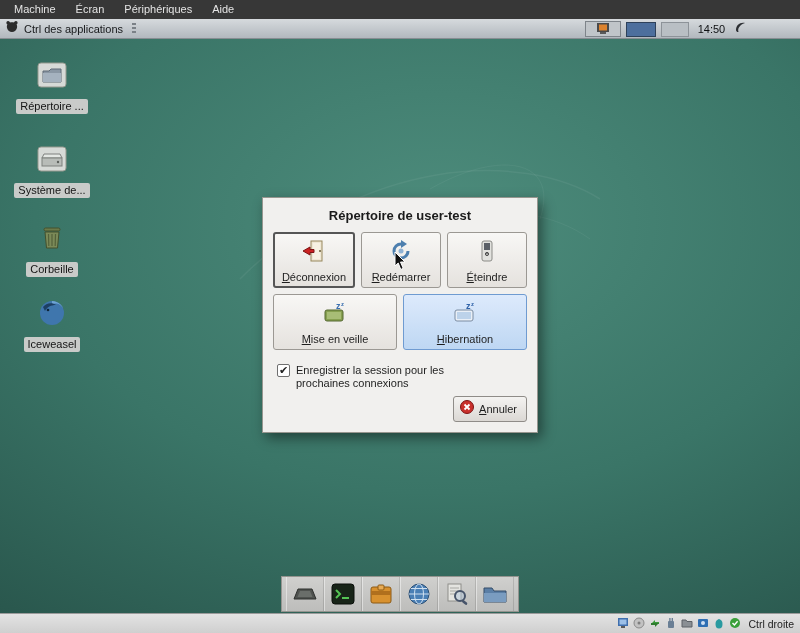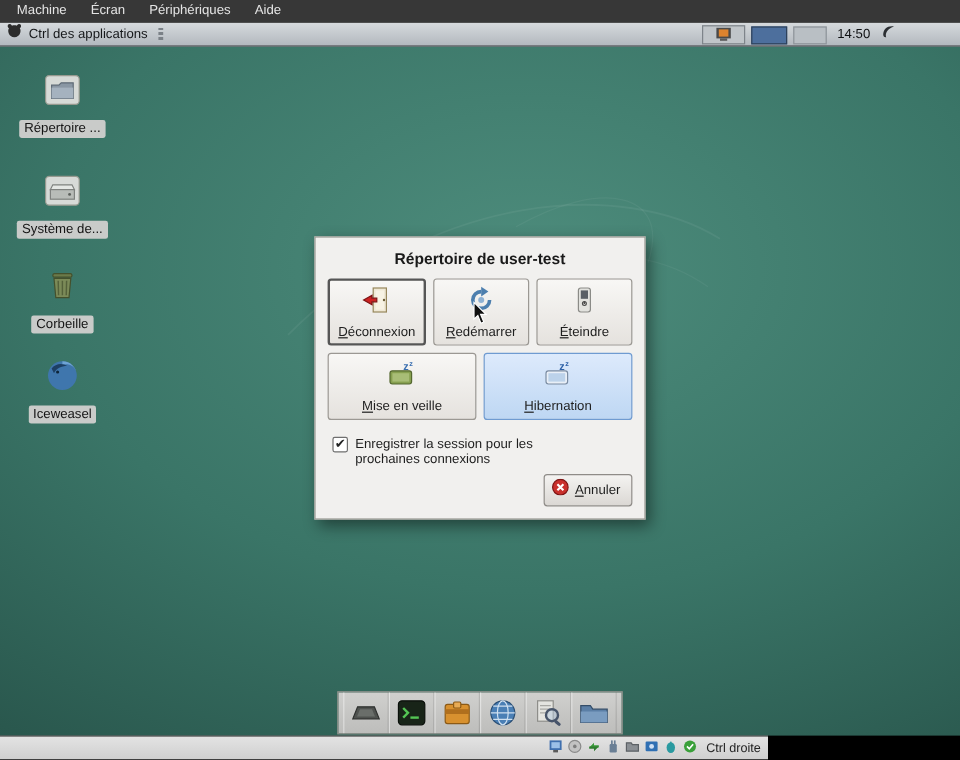--- a/index.html
+++ b/index.html
@@ -43,21 +43,21 @@
   .chk-box { width:13px; height:13px; background:#fff; border:1px solid #6f6f6f; border-radius:2px; font-size:11px; line-height:11px; text-align:center; color:#222; flex:0 0 auto; }
   .chk-box.checked::after { content:"✔"; }
   .chk-label { font-size:11px; color:#1e1e1e; line-height:13px; width:185px; }
   .cancel-btn { position:absolute; right:10px; bottom:10px; display:inline-flex; align-items:center; gap:5px; padding:3px 9px 3px 6px; background:linear-gradient(#f4f3f1,#dbd8d4); border:1px solid #8f8c88; border-radius:3px; cursor:default; }
 
   
   .dock { position:absolute; left:50%; transform:translateX(-50%); bottom:1px; height:36px; background:linear-gradient(#d0d0ce,#bdbdbb); border:1px solid #94948f; display:flex; align-items:center; padding:0 4px; }
   .dock-item { width:38px; height:34px; display:flex; align-items:center; justify-content:center; border-left:1px solid rgba(255,255,255,.45); border-right:1px solid rgba(0,0,0,.12); cursor:default; }
 
   
-  .statusbar { left:0; top:613px; width:640px; height:20px; background:linear-gradient(#e3e3e3,#cfcfcf); border-top:1px solid #9a9a9a; }
+  .statusbar { left:0; top:613px; width:800px; height:20px; background:linear-gradient(#e3e3e3,#cfcfcf); border-top:1px solid #9a9a9a; }
   .status-right { position:absolute; right:6px; top:0; height:19px; display:flex; align-items:center; gap:4px; }
   .hostkey { font-size:10.5px; color:#222; margin-left:3px; }
 
   .cursor { left:394px; top:251px; width:14px; height:20px; z-index:50; pointer-events:none; }
 </style>
 </head>
 <body>
 
 <div class="abs vbox-menubar">
   <span class="vbox-menu-item">Machine</span>

